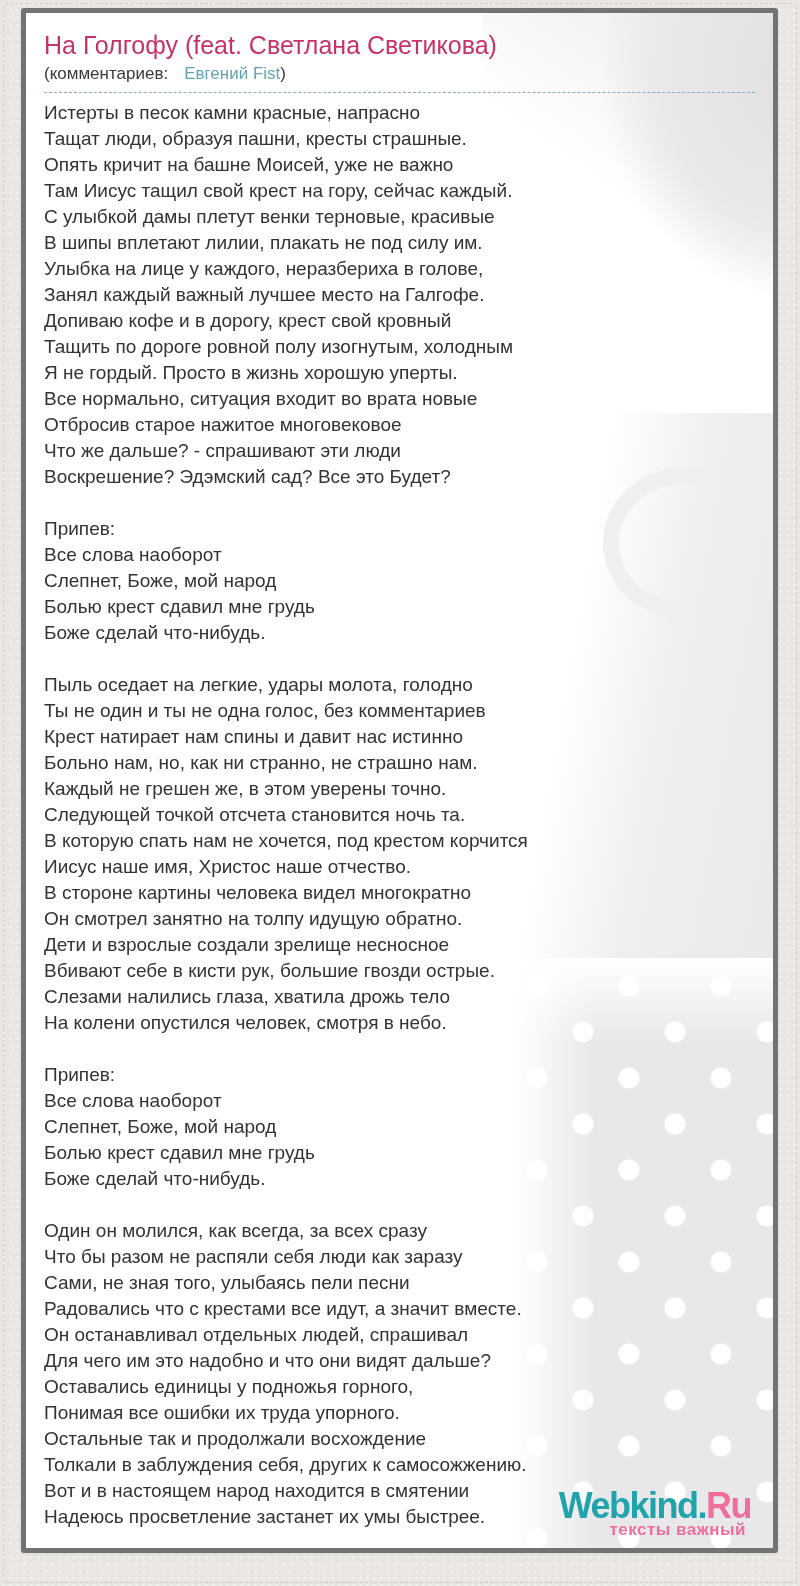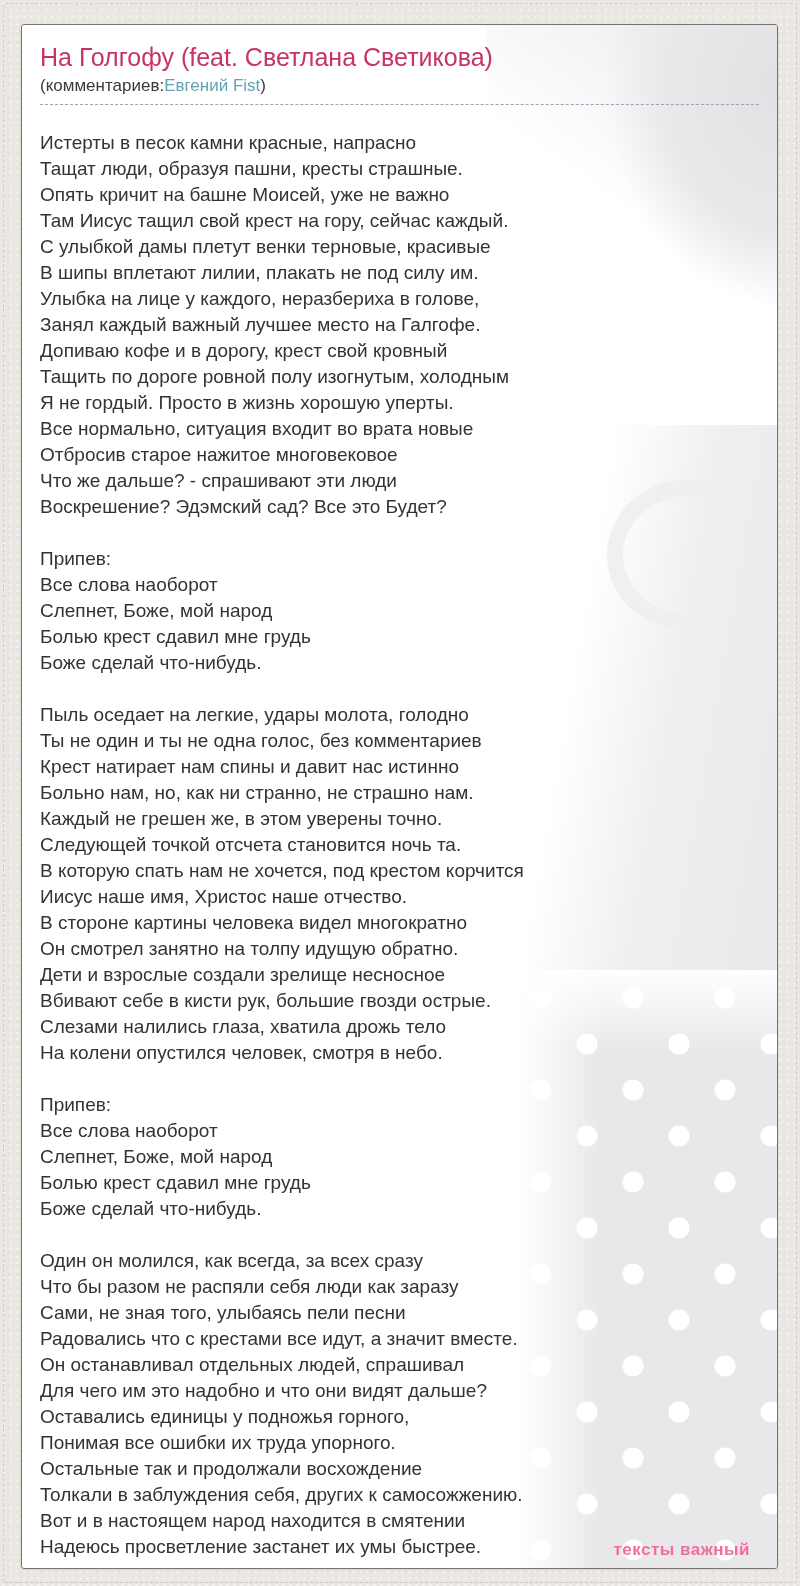--- a/index.html
+++ b/index.html
@@ -23,23 +23,23 @@
       radial-gradient(rgba(255,255,255,.45) 1px, rgba(255,255,255,0) 1.2px),
       radial-gradient(rgba(120,110,95,.05) 1px, rgba(255,255,255,0) 1.2px);
     background-size:7px 7px, 11px 11px;
     background-position:0 0, 3px 4px;
   }
   .page-frame{
     position:absolute;inset:3px;border:1px dashed #d0ccc5;border-radius:2px;
     pointer-events:none;
   }
   .card{
-    position:absolute;left:21px;top:24px;width:757px;height:1545px;
+    position:absolute;left:21px;top:8px;width:757px;height:1545px;
     background:var(--card-bg);
-    border:1px solid #737373;border-radius:3px;
+    border:5px solid #737373;border-radius:3px;
     box-shadow:0 1px 3px rgba(0,0,0,.07);
     overflow:hidden;
   }
   
   .bg-photo{position:absolute;top:0;right:0;width:320px;height:100%;pointer-events:none;}
   .photo-hair{
     position:absolute;top:-30px;right:-40px;width:330px;height:500px;
     background:
       radial-gradient(ellipse 250px 300px at 92% 18%, #e1e1e3 0%, #e9e9eb 50%, rgba(255,255,255,0) 74%),
       linear-gradient(215deg, #e7e7e9 4%, rgba(255,255,255,0) 48%);
@@ -67,22 +67,22 @@
   .content{position:relative;z-index:2;padding:18px 18px 0 18px;}
   h1.song-title{
     margin:0 0 4px 0;font-size:25px;line-height:28px;font-weight:400;
     color:var(--title-pink);
   }
   .artist-line{
     font-size:17px;line-height:21px;color:#3a3a3a;
     padding-bottom:8px;
     border-bottom:1px dashed var(--separator-blue);
   }
-  .artist-link{color:var(--artist-teal);text-decoration:none;margin-left:0;cursor:pointer;}
-  .lyrics{margin-top:25px;font-size:19px;line-height:26px;color:var(--text-dark);}
+  .artist-link{color:var(--artist-teal);text-decoration:none;margin-left:16px;cursor:pointer;}
+  .lyrics{margin-top:7px;font-size:19px;line-height:26px;color:var(--text-dark);}
   .stanza{margin:0 0 26px 0;white-space:pre-line;}
   .stanza:last-child{margin-bottom:0;}
   
   .site-logo{
     position:absolute;right:22px;bottom:10px;z-index:3;text-align:right;
     text-decoration:none;display:block;line-height:1;cursor:pointer;
   }
   .logo-word{font-size:36px;font-weight:bold;letter-spacing:-1.5px;}
   .logo-main,.logo-dot{color:var(--logo-teal);}
   .logo-suffix{color:var(--logo-pink);}
@@ -161,16 +161,17 @@
 Оставались единицы у подножья горного,
 Понимая все ошибки их труда упорного.
 Остальные так и продолжали восхождение
 Толкали в заблуждения себя, других к самосожжению.
 Вот и в настоящем народ находится в смятении
 Надеюсь просветление застанет их умы быстрее.</p>
     </div>
   </div>
 
   <a class="site-logo" href="#">
+    <span class="logo-word"><span class="logo-main">Webkind</span><span class="logo-dot">.</span><span class="logo-suffix">Ru</span></span>
     <div class="site-tagline">тексты важный</div>
   </a>
 
 </div>
 
 </body></html>

